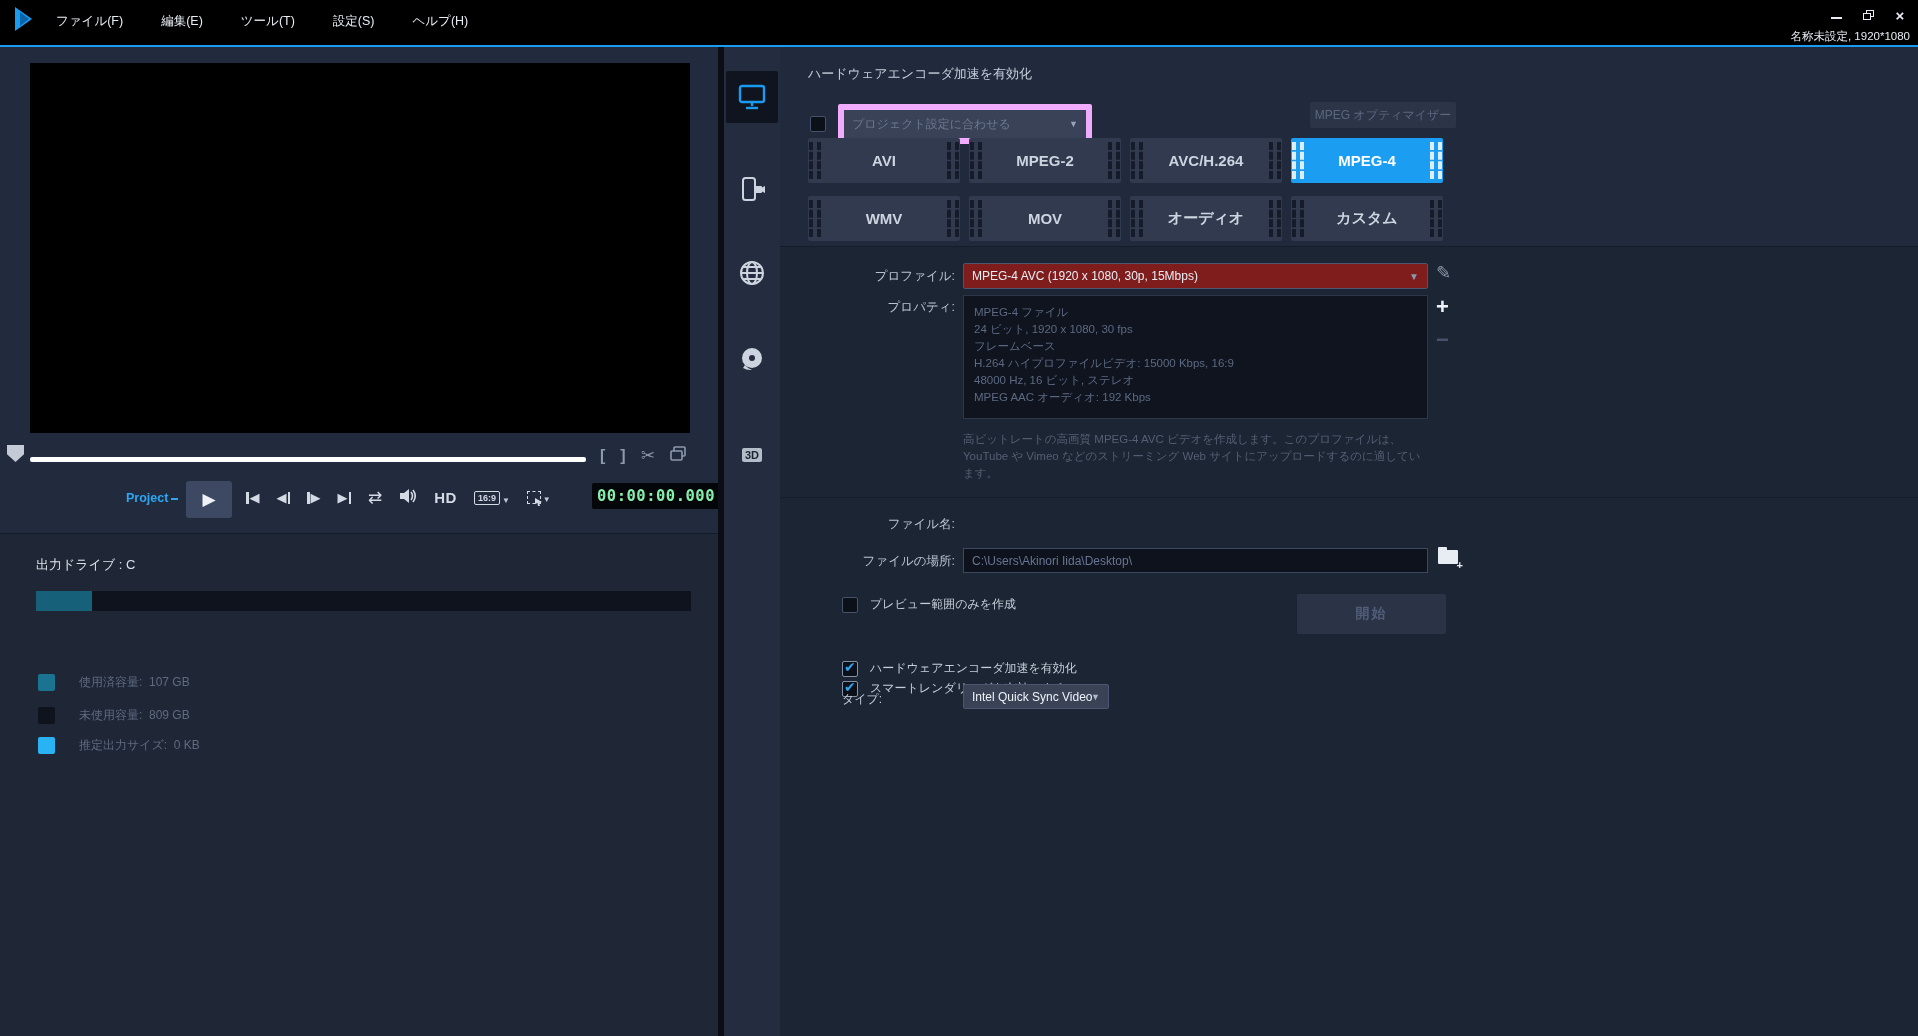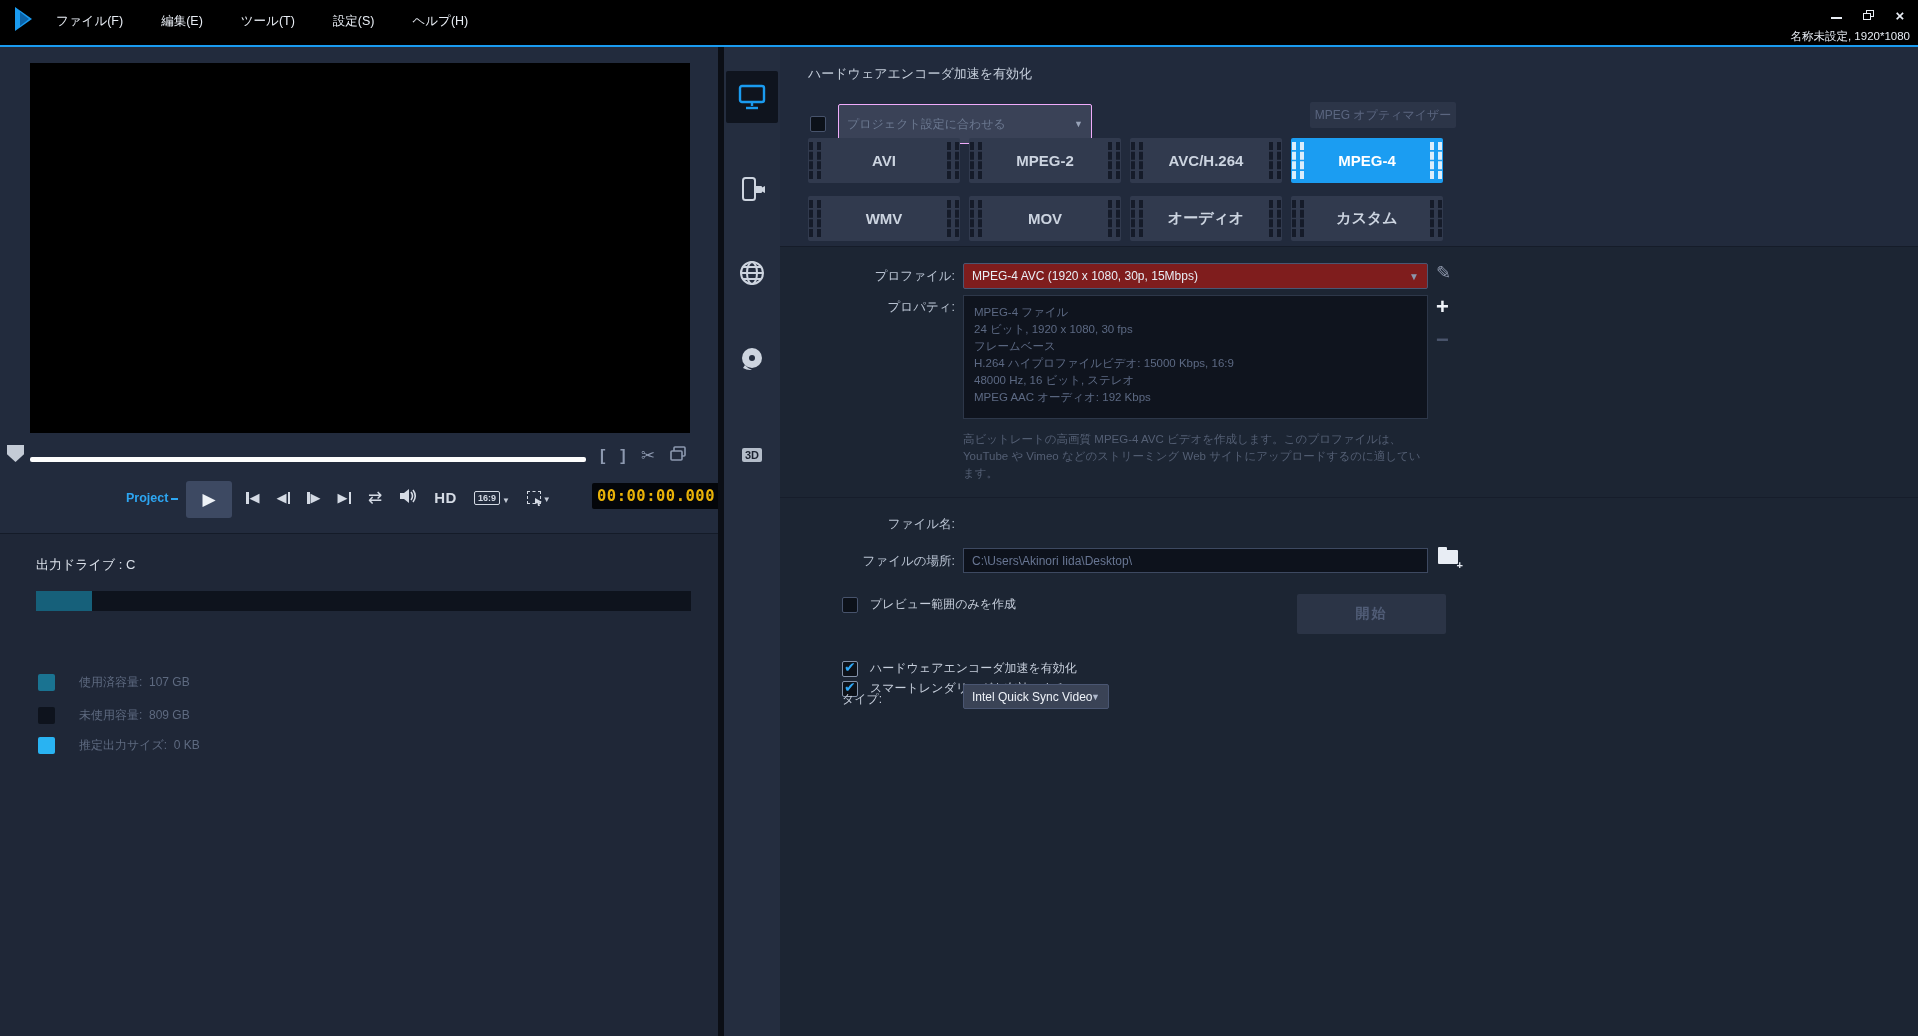--- a/index.html
+++ b/index.html
@@ -47,21 +47,21 @@
   .t-ic{display:flex;align-items:center;gap:1px;font-size:13px;}
   .tbar{width:2.5px;height:12px;background:#d4dae4;}
   .hd{font-size:15px;font-weight:bold;letter-spacing:0.5px;}
   .aspect{display:flex;align-items:center;gap:2px;}
   .aspect-box{border:1.5px solid #d4dae4;border-radius:2px;font-size:9px;padding:1px 3px;font-weight:bold;}
   .caret-sm{font-size:8px;color:#c3cad6;align-self:flex-end;}
   .sel-tool{display:flex;align-items:flex-end;gap:2px;}
   .sel-box{width:14px;height:13px;border:1.5px dashed #d4dae4;position:relative;}
   .sel-box svg{position:absolute;right:-4px;bottom:-4px;}
   .timecode-wrap{position:absolute;left:592px;top:4px;display:flex;align-items:center;}
-  .timecode{background:#04060a;color:#eab308;font-family:"DejaVu Sans Mono",monospace;
+  .timecode{background:#04060a;color:#86efac;font-family:"DejaVu Sans Mono",monospace;
         font-size:15.5px;font-weight:bold;letter-spacing:0.5px;padding:4px 5px;border-radius:2px;}
   .spinner{display:flex;flex-direction:column;margin-left:3px;color:#dfe5ee;font-size:8px;line-height:7px;}
 
   .left-divider{position:absolute;left:0;top:486px;width:718px;height:1px;background:#141b28;}
   .drive-section{position:absolute;left:0;top:487px;width:718px;height:502px;background:#1f2737;}
   .drive-title{position:absolute;left:36px;top:22px;color:#dbe1ea;font-size:13px;}
   .drive-bar{position:absolute;left:36px;top:57px;width:655px;height:20px;background:#0e131d;}
   .drive-fill{height:100%;background:#16607a;}
   .legend-row{position:absolute;left:38px;display:flex;align-items:center;gap:24px;color:#5e6a80;font-size:12px;}
   .legend-sq{width:17px;height:17px;border-radius:2px;}
@@ -74,21 +74,21 @@
   .icon-3d{background:#b3bcc9;color:#1b2230;font-weight:bold;font-size:11px;border-radius:2px;padding:1px 3px;}
 
   
   .right-panel{position:absolute;left:780px;top:0;width:1138px;height:989px;background:#1c2533;}
   .rp-topband{position:absolute;left:0;top:0;width:1138px;height:200px;background:#212a3c;border-bottom:1px solid #151c29;}
   .rp-heading{position:absolute;left:28px;top:18px;color:#c6cfdc;font-size:13px;}
   .chk{width:16px;height:16px;background:#0c1119;border:1px solid #47536c;border-radius:2px;position:relative;flex:0 0 16px;}
   .chk.checked{border-color:#8391a8;}
   .chk.checked::after{content:"✔";position:absolute;left:1px;top:-3px;color:#2ea6f3;font-size:14px;font-weight:bold;}
   .match-row{position:absolute;left:30px;top:57px;display:flex;align-items:center;gap:12px;}
-  .dd{background:#3a4257;border:1px solid #f0abfc;border-radius:2px;height:40px;display:flex;align-items:center;
+  .dd{background:#3a4257;border:6px solid #f0abfc;border-radius:2px;height:40px;display:flex;align-items:center;
       padding:0 8px;position:relative;}
   .dd .dd-caret{position:absolute;right:8px;font-size:9px;color:#98a3b8;}
   .dd-disabled-text{color:#6b7890;font-size:12px;}
   .opt-btn{position:absolute;left:530px;top:55px;width:146px;height:26px;background:#2c3548;border-radius:2px;
       color:#5b6680;font-size:12px;display:flex;align-items:center;justify-content:center;}
 
   .fmt-grid{position:absolute;left:28px;top:91px;display:grid;grid-template-columns:repeat(4,152px);
       grid-auto-rows:45px;column-gap:9px;row-gap:13px;}
   .fmt-cell{display:flex;background:#313a4e;border-radius:2px;}
   .perf{flex:0 0 12px;margin:4px 1px;border-left:4px dashed #151b29;border-right:4px dashed #151b29;}

